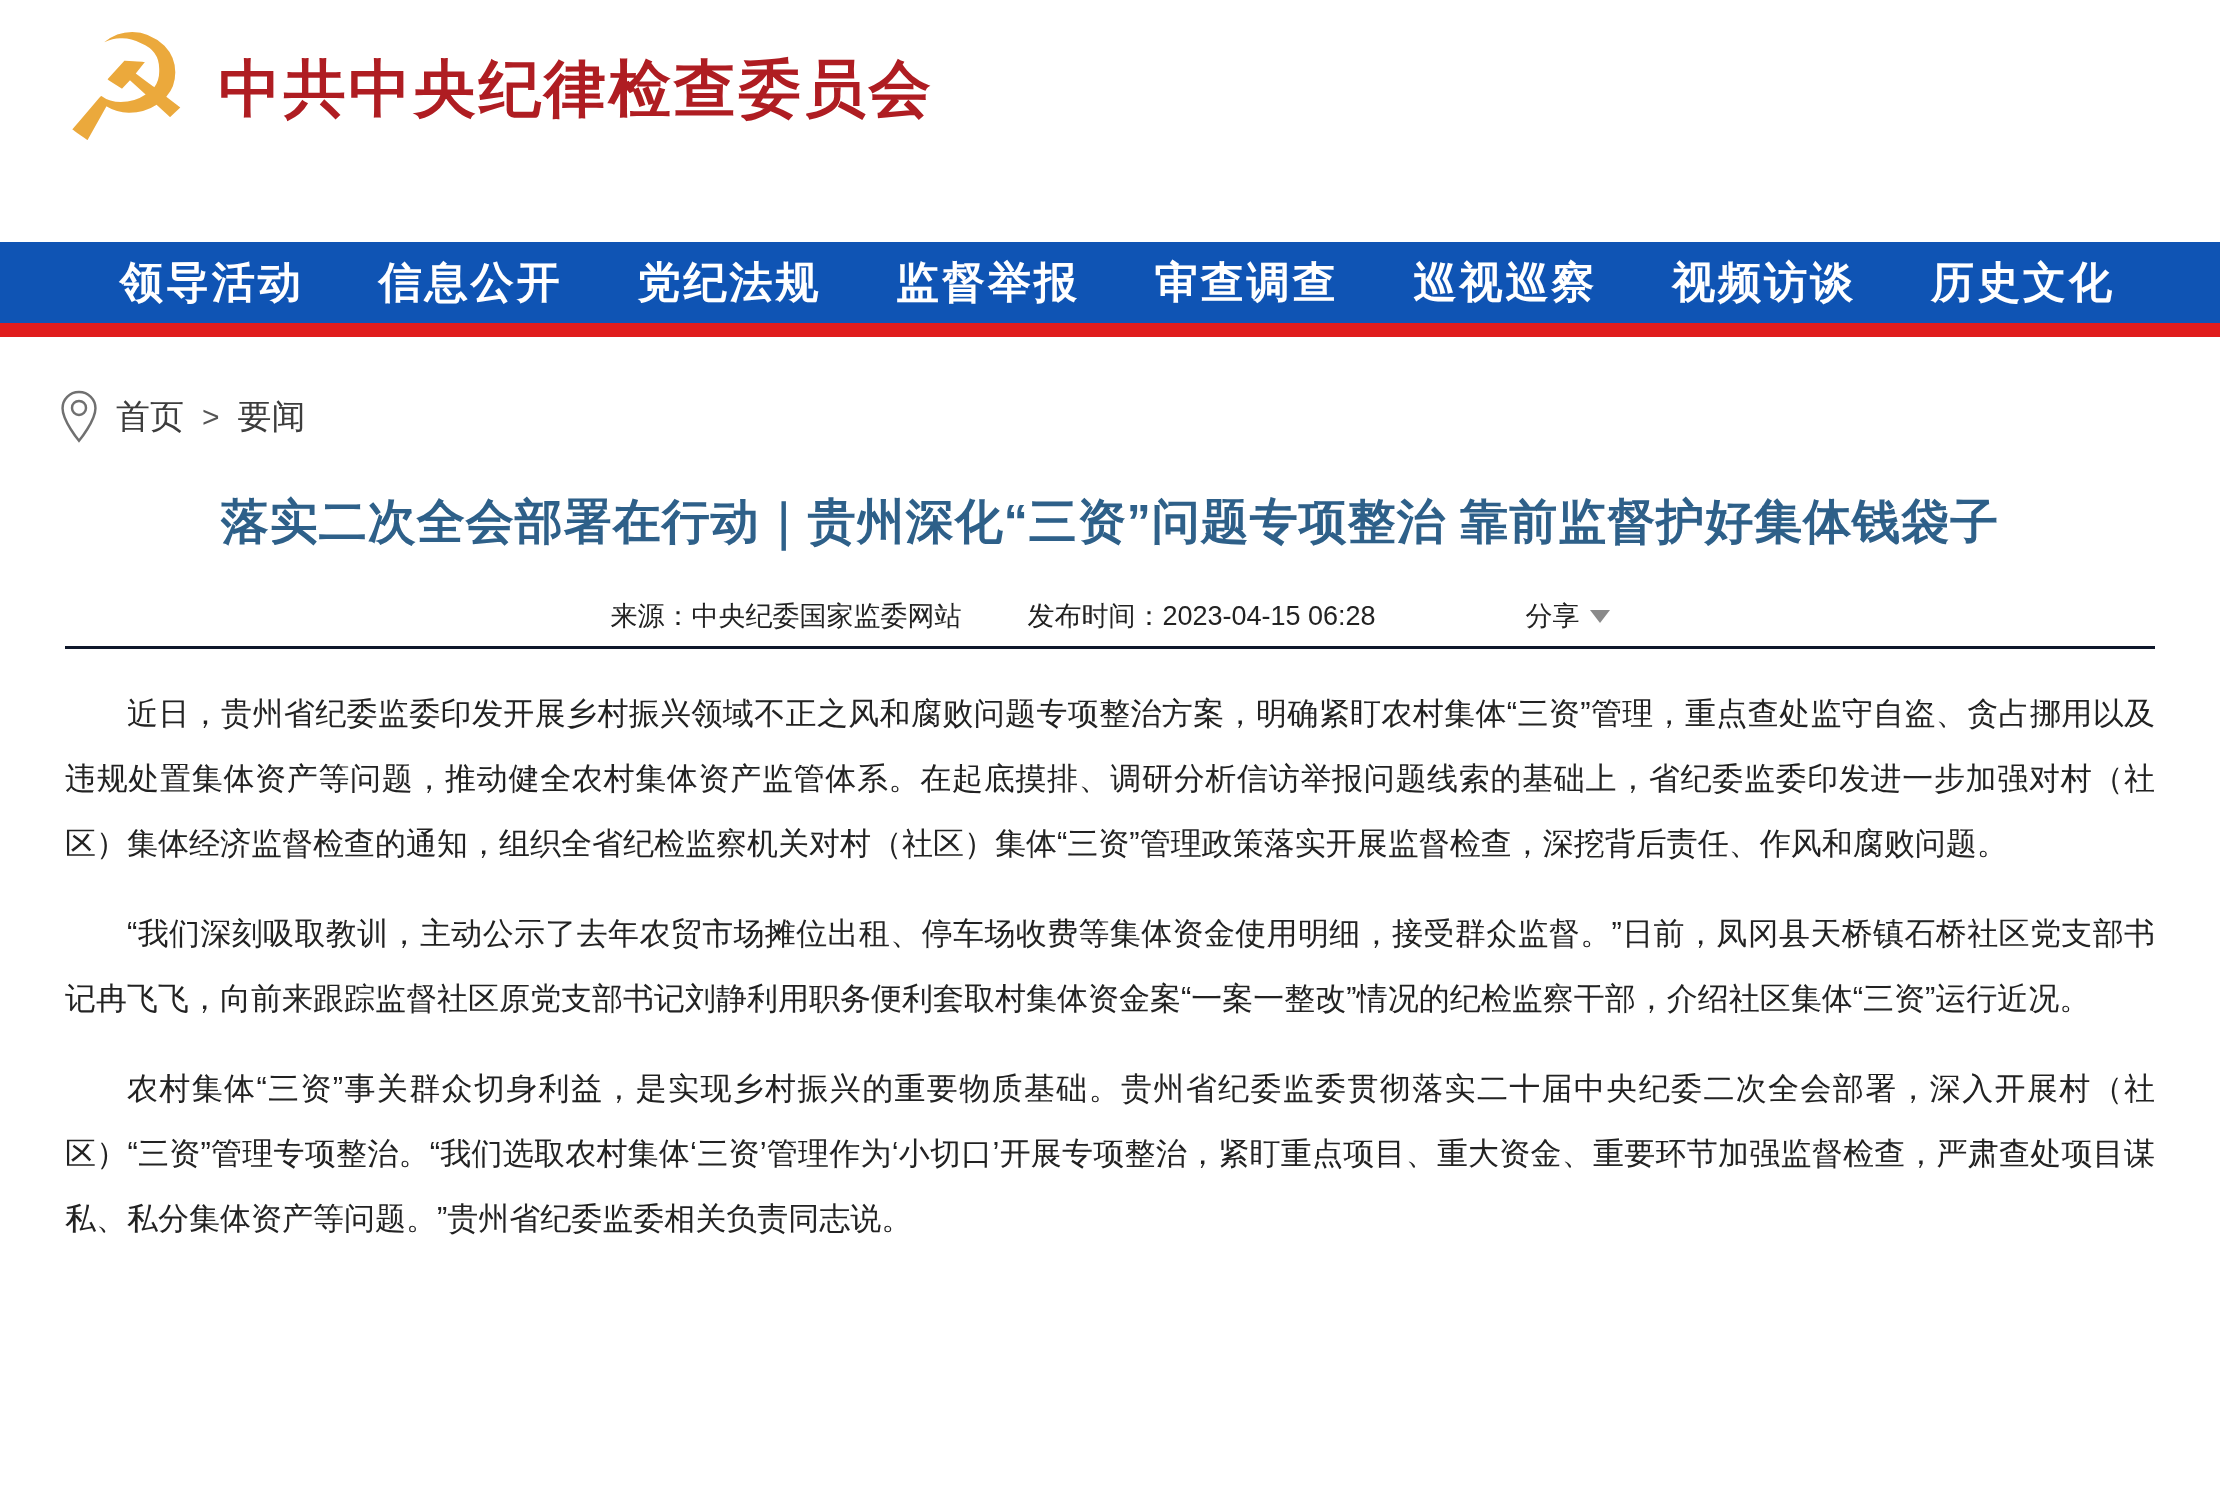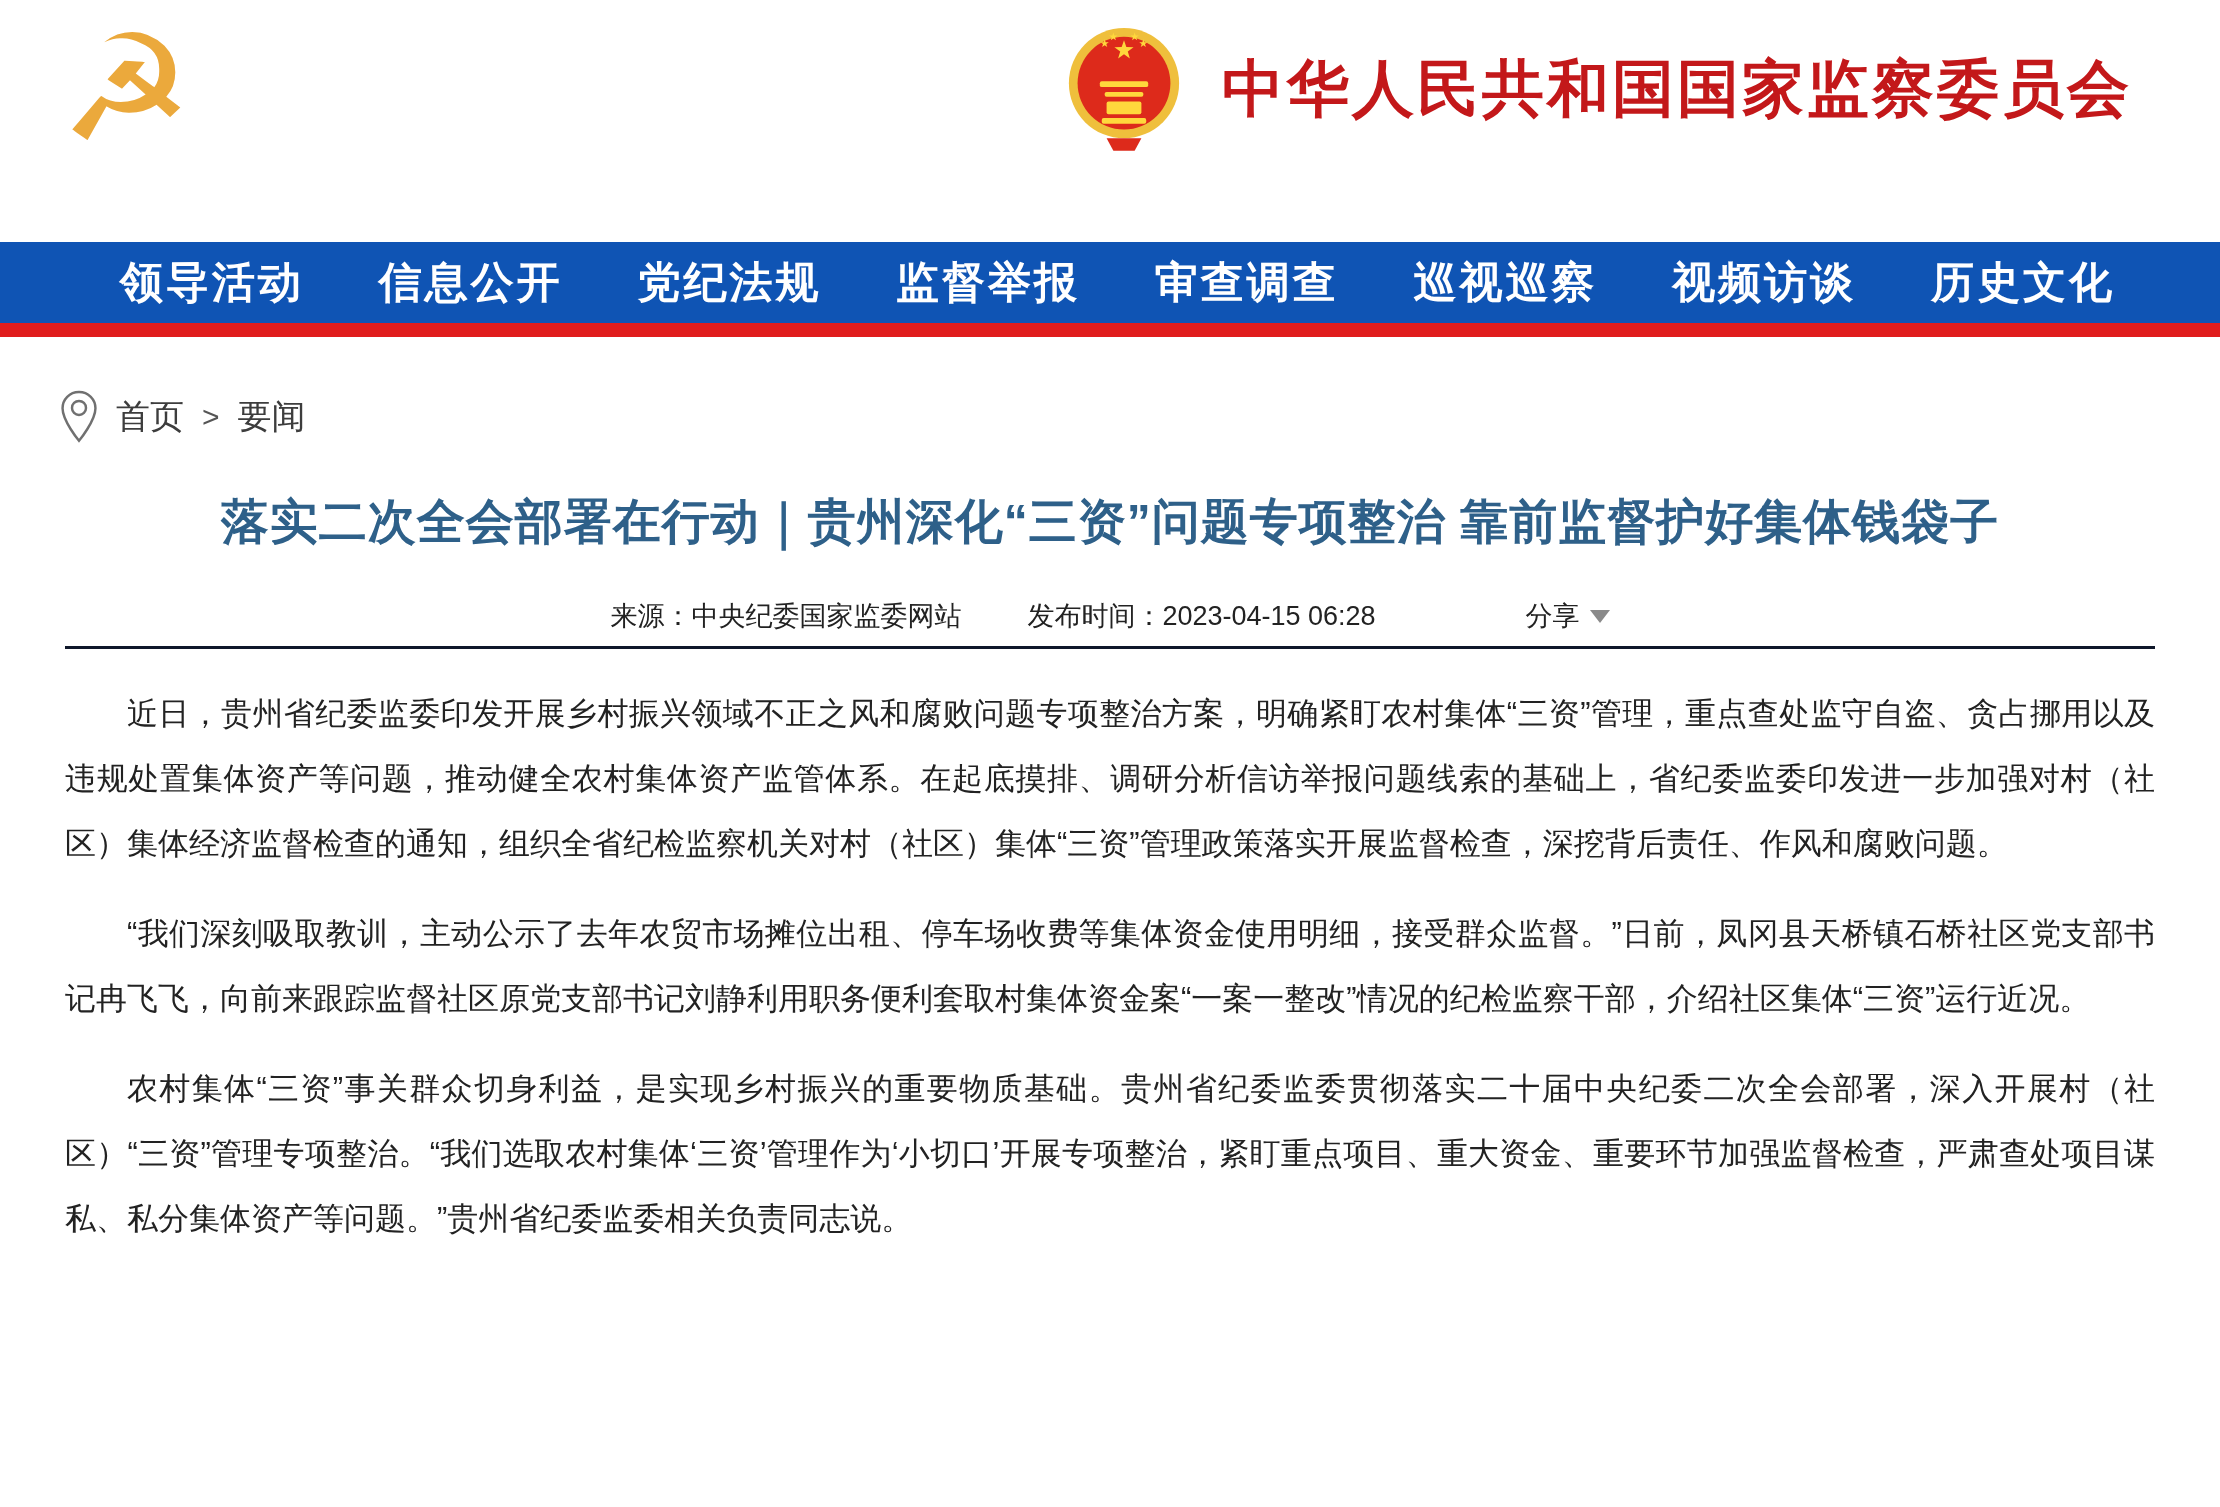--- a/index.html
+++ b/index.html
@@ -74,42 +74,21 @@
     font-size:31px; line-height:65px; color:#222;
     text-indent:2em; text-align:justify; margin-bottom:25px;
   }
 </style>
 </head>
 <body>
 
 <div class="header">
   <div class="logo-block">
     <span class="party-emblem">☭</span>
-  </div>
-  <div class="logo-block">
-    <svg class="natl-emblem" width="116" height="130" viewBox="0 0 120 132">
-      <defs>
-        <path id="st" d="M0,-9 L2.1,-2.9 L8.6,-2.8 L3.4,1.1 L5.3,7.3 L0,3.6 L-5.3,7.3 L-3.4,1.1 L-8.6,-2.8 L-2.1,-2.9 Z"></path>
-      </defs>
-      <circle cx="60" cy="60" r="57" fill="#EFBF3C"></circle>
-      <circle cx="60" cy="60" r="48" fill="#DD2A1B"></circle>
-      <g fill="#FFD83C">
-        <use href="#st" transform="translate(60,26) scale(1.15)"></use>
-        <use href="#st" transform="translate(40,19) scale(0.5)"></use>
-        <use href="#st" transform="translate(49,12) scale(0.5)"></use>
-        <use href="#st" transform="translate(71,12) scale(0.5)"></use>
-        <use href="#st" transform="translate(80,19) scale(0.5)"></use>
-        <rect x="35" y="58" width="50" height="6" rx="2"></rect>
-        <rect x="40" y="69" width="40" height="5" rx="2"></rect>
-        <rect x="42" y="79" width="36" height="13" rx="2"></rect>
-        <rect x="37" y="96" width="46" height="6" rx="2"></rect>
-      </g>
-      <path d="M42,117 h36 l-7 13 h-22 z" fill="#DD2A1B"></path>
-    </svg>
-    <span class="logo-title right">中华人民共和国国家监察委员会</span>
+    <span class="logo-title left">中共中央纪律检查委员会</span>
   </div>
 </div>
 
 <div class="nav">
   <a>领导活动</a>
   <a>信息公开</a>
   <a>党纪法规</a>
   <a>监督举报</a>
   <a>审查调查</a>
   <a>巡视巡察</a>

